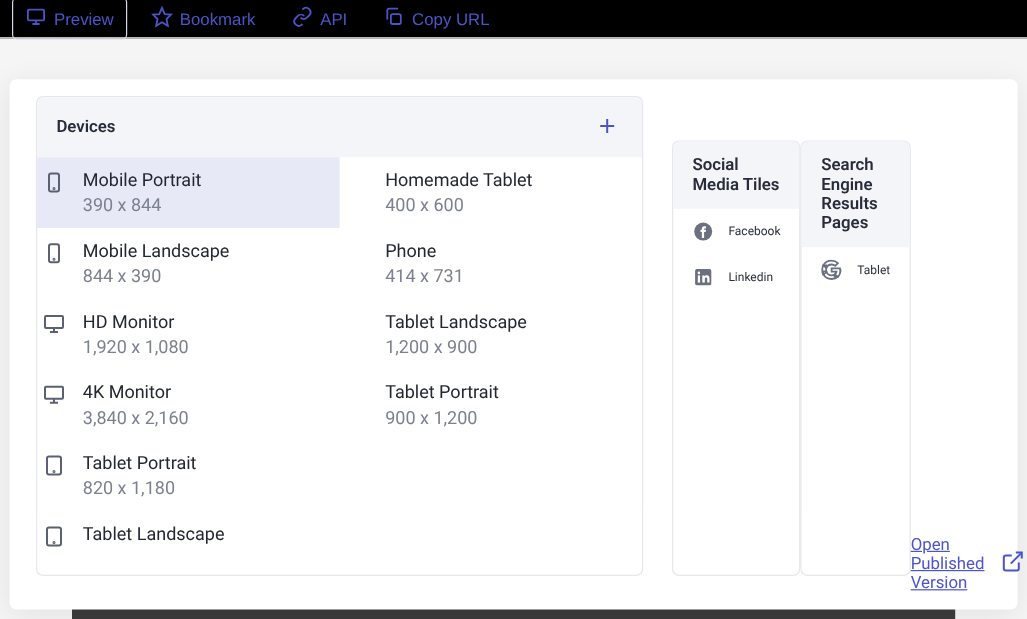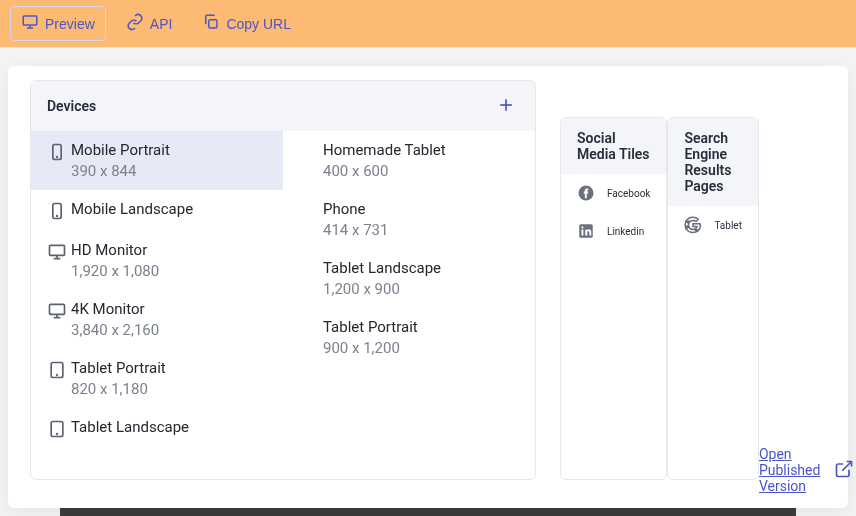--- a/index.html
+++ b/index.html
@@ -6,27 +6,27 @@
   body {
     font-family: -apple-system, BlinkMacSystemFont, "Segoe UI", Roboto, Helvetica, Arial, sans-serif;
     width: 856px;
     height: 516px;
     background: #f5f5f5;
     position: relative;
     overflow: hidden;
     color: #1f2430;
   }
   .topbar {
-    height: 48px;
+    height: 32px;
     display: flex;
     align-items: center;
     gap: 10px;
     padding: 0 10px;
     border-bottom: 1px solid #e4e6eb;
-    background: #fdba74;
+    background: #000000;
   }
   .top-btn {
     display: flex;
     align-items: center;
     gap: 6px;
     padding: 6px 10px;
     font-size: 14px;
     color: #4b55c7;
     border: none;
     border-radius: 4px;
@@ -93,22 +93,22 @@
   .devices-body {
     display: flex;
     flex-direction: row;
   }
   .devices-col {
     flex: 1;
   }
   .device-item {
     display: flex;
     align-items: flex-start;
-    gap: 4px;
-    padding: 10px 16px;
+    gap: 14px;
+    padding: 10px 4px;
     cursor: pointer;
   }
   .device-item.selected {
     background: #e8e9f6;
   }
   .device-icon {
     width: 20px;
     height: 20px;
     flex-shrink: 0;
     margin-top: 1px;
@@ -158,20 +158,28 @@
 <div class="topbar">
   <button class="top-btn outlined">
     <span>
       <svg viewBox="0 0 24 24" fill="none" stroke="currentColor" stroke-width="2">
           <rect x="3" y="4" width="18" height="12" rx="1"></rect>
           <line x1="8" y1="20" x2="16" y2="20"></line>
           <line x1="12" y1="16" x2="12" y2="20"></line>
         </svg>
     </span>
     <span>Preview</span>
+  </button>
+  <button class="top-btn">
+    <span>
+      <svg viewBox="0 0 24 24" fill="none" stroke="currentColor" stroke-width="2">
+          <polygon points="12 2 15 9 22 9.5 17 14.5 18.5 22 12 18 5.5 22 7 14.5 2 9.5 9 9 12 2"></polygon>
+        </svg>
+    </span>
+    <span>Bookmark</span>
   </button>
   <button class="top-btn">
     <span>
       <svg viewBox="0 0 24 24" fill="none" stroke="currentColor" stroke-width="2">
           <path d="M10 13a5 5 0 0 0 7 0l3-3a5 5 0 0 0-7-7l-1 1"></path>
           <path d="M14 11a5 5 0 0 0-7 0l-3 3a5 5 0 0 0 7 7l1-1"></path>
         </svg>
     </span>
     <span>API</span>
   </button>
@@ -213,20 +221,21 @@
                 <div class="device-dims">390 x 844</div>
               </div>
             </div>
             <div class="device-item">
               <span class="device-icon"><svg viewBox="0 0 24 24" fill="none" stroke="currentColor" stroke-width="2">
                   <rect x="7" y="3" width="10" height="18" rx="2"></rect>
                   <circle cx="12" cy="18" r="0.5" fill="currentColor"></circle>
                 </svg></span>
               <div class="device-text">
                 <div class="device-name">Mobile Landscape</div>
+                <div class="device-dims">844 x 390</div>
               </div>
             </div>
             <div class="device-item">
               <span class="device-icon"><svg viewBox="0 0 24 24" fill="none" stroke="currentColor" stroke-width="2">
                   <rect x="3" y="4" width="18" height="12" rx="1"></rect>
                   <line x1="8" y1="20" x2="16" y2="20"></line>
                   <line x1="12" y1="16" x2="12" y2="20"></line>
                 </svg></span>
               <div class="device-text">
                 <div class="device-name">HD Monitor</div>

